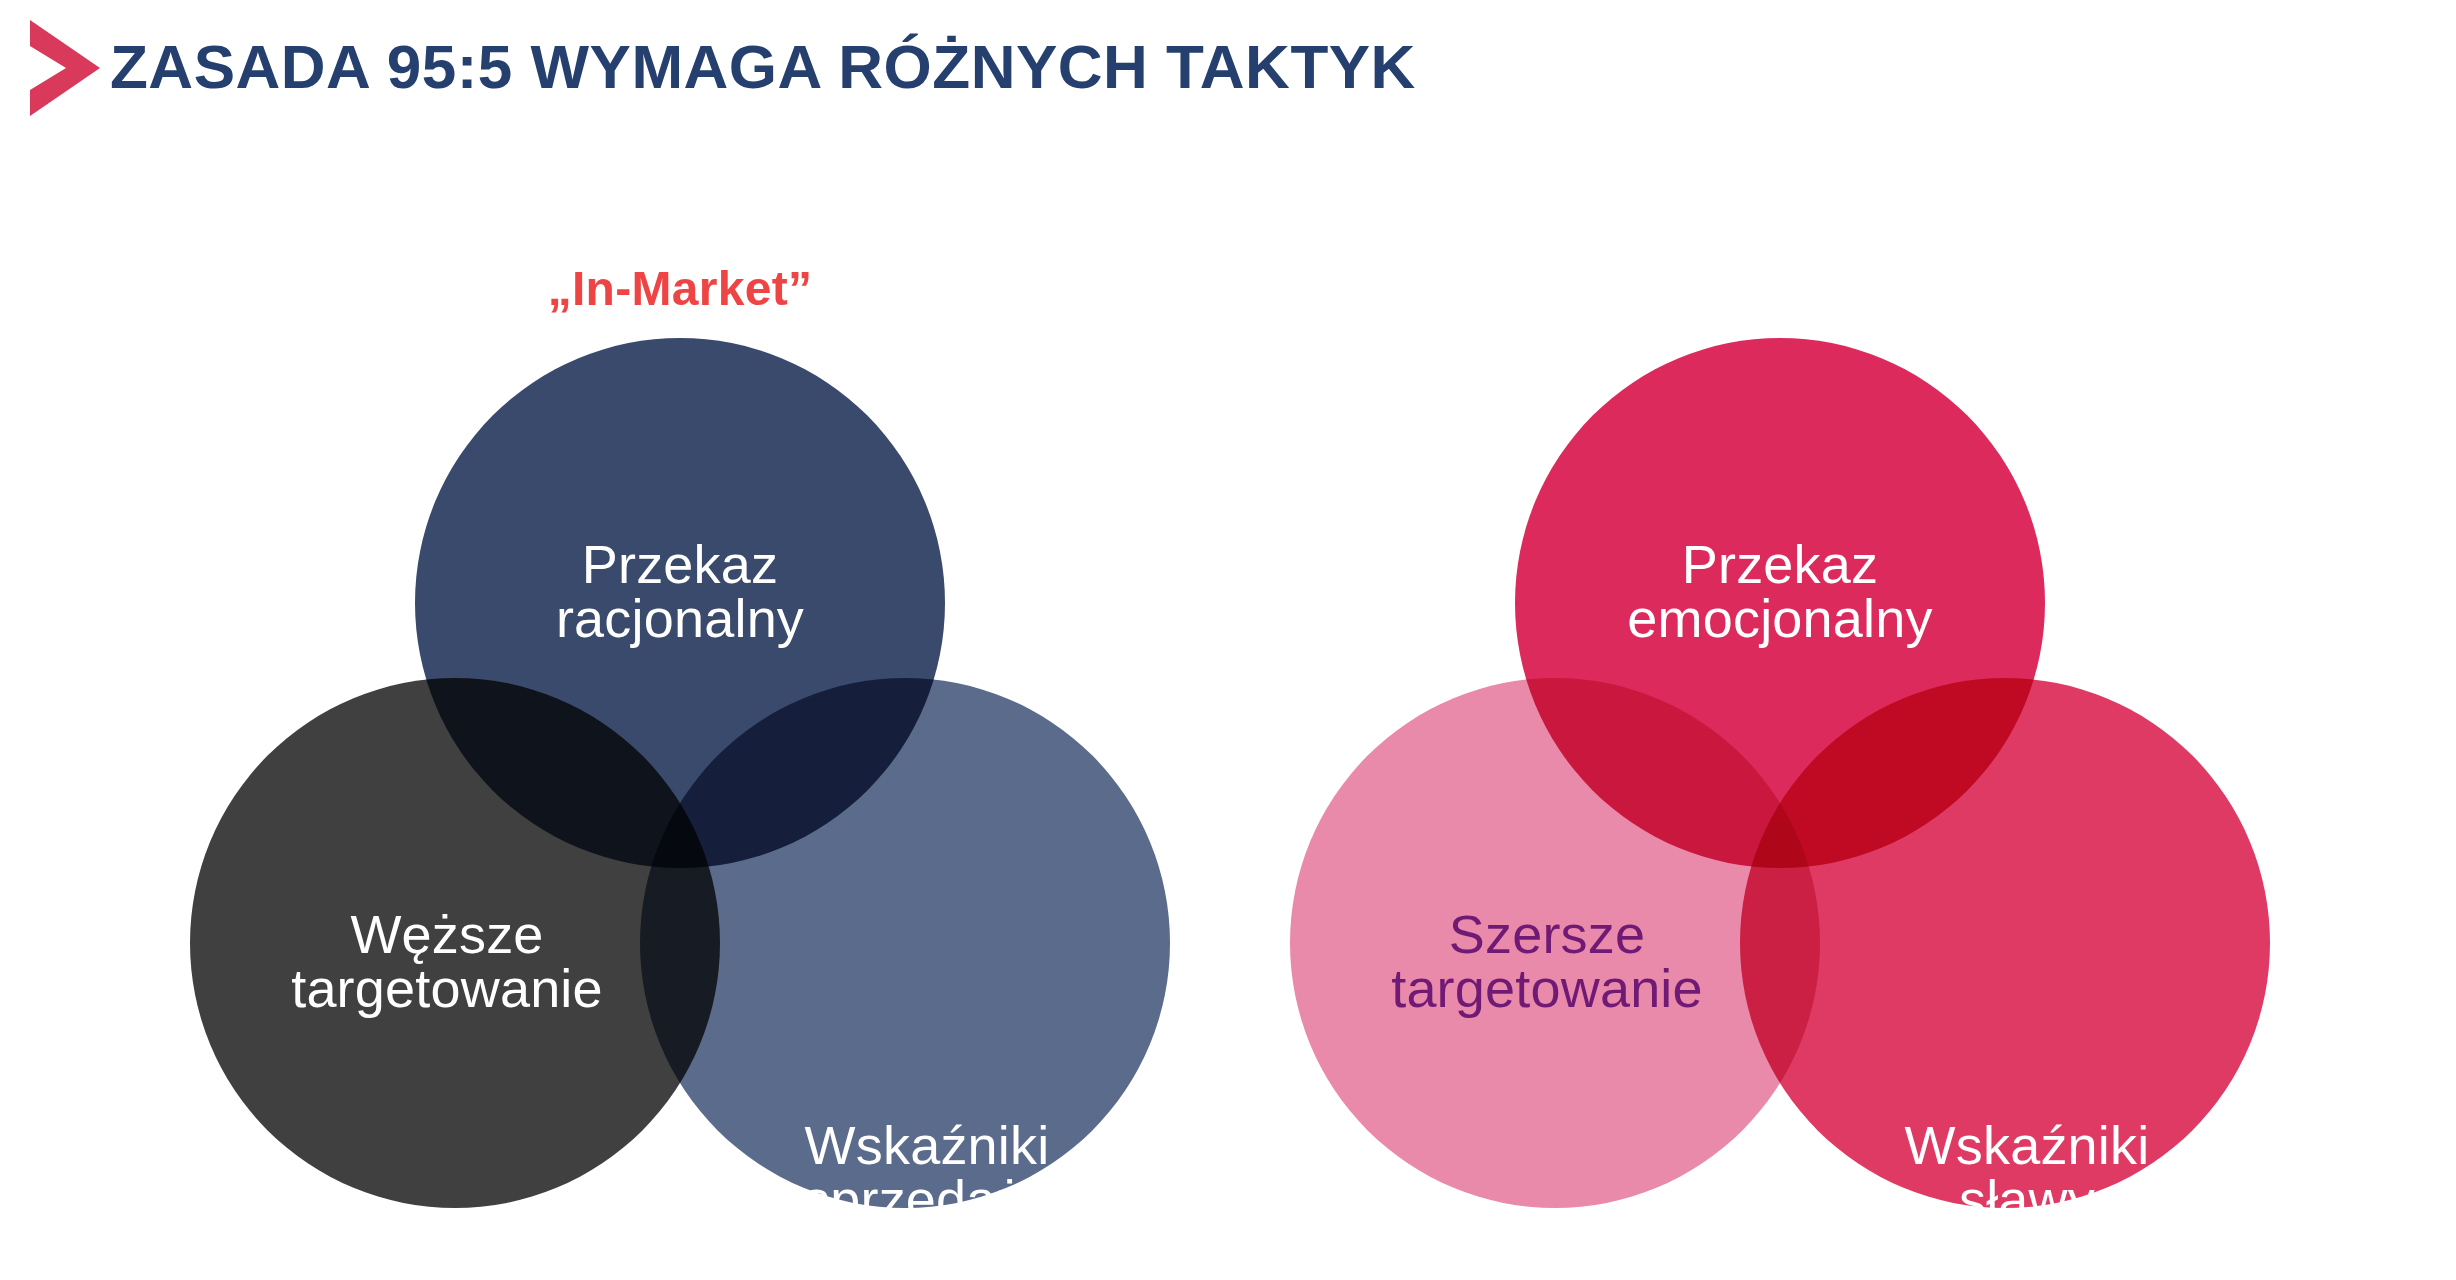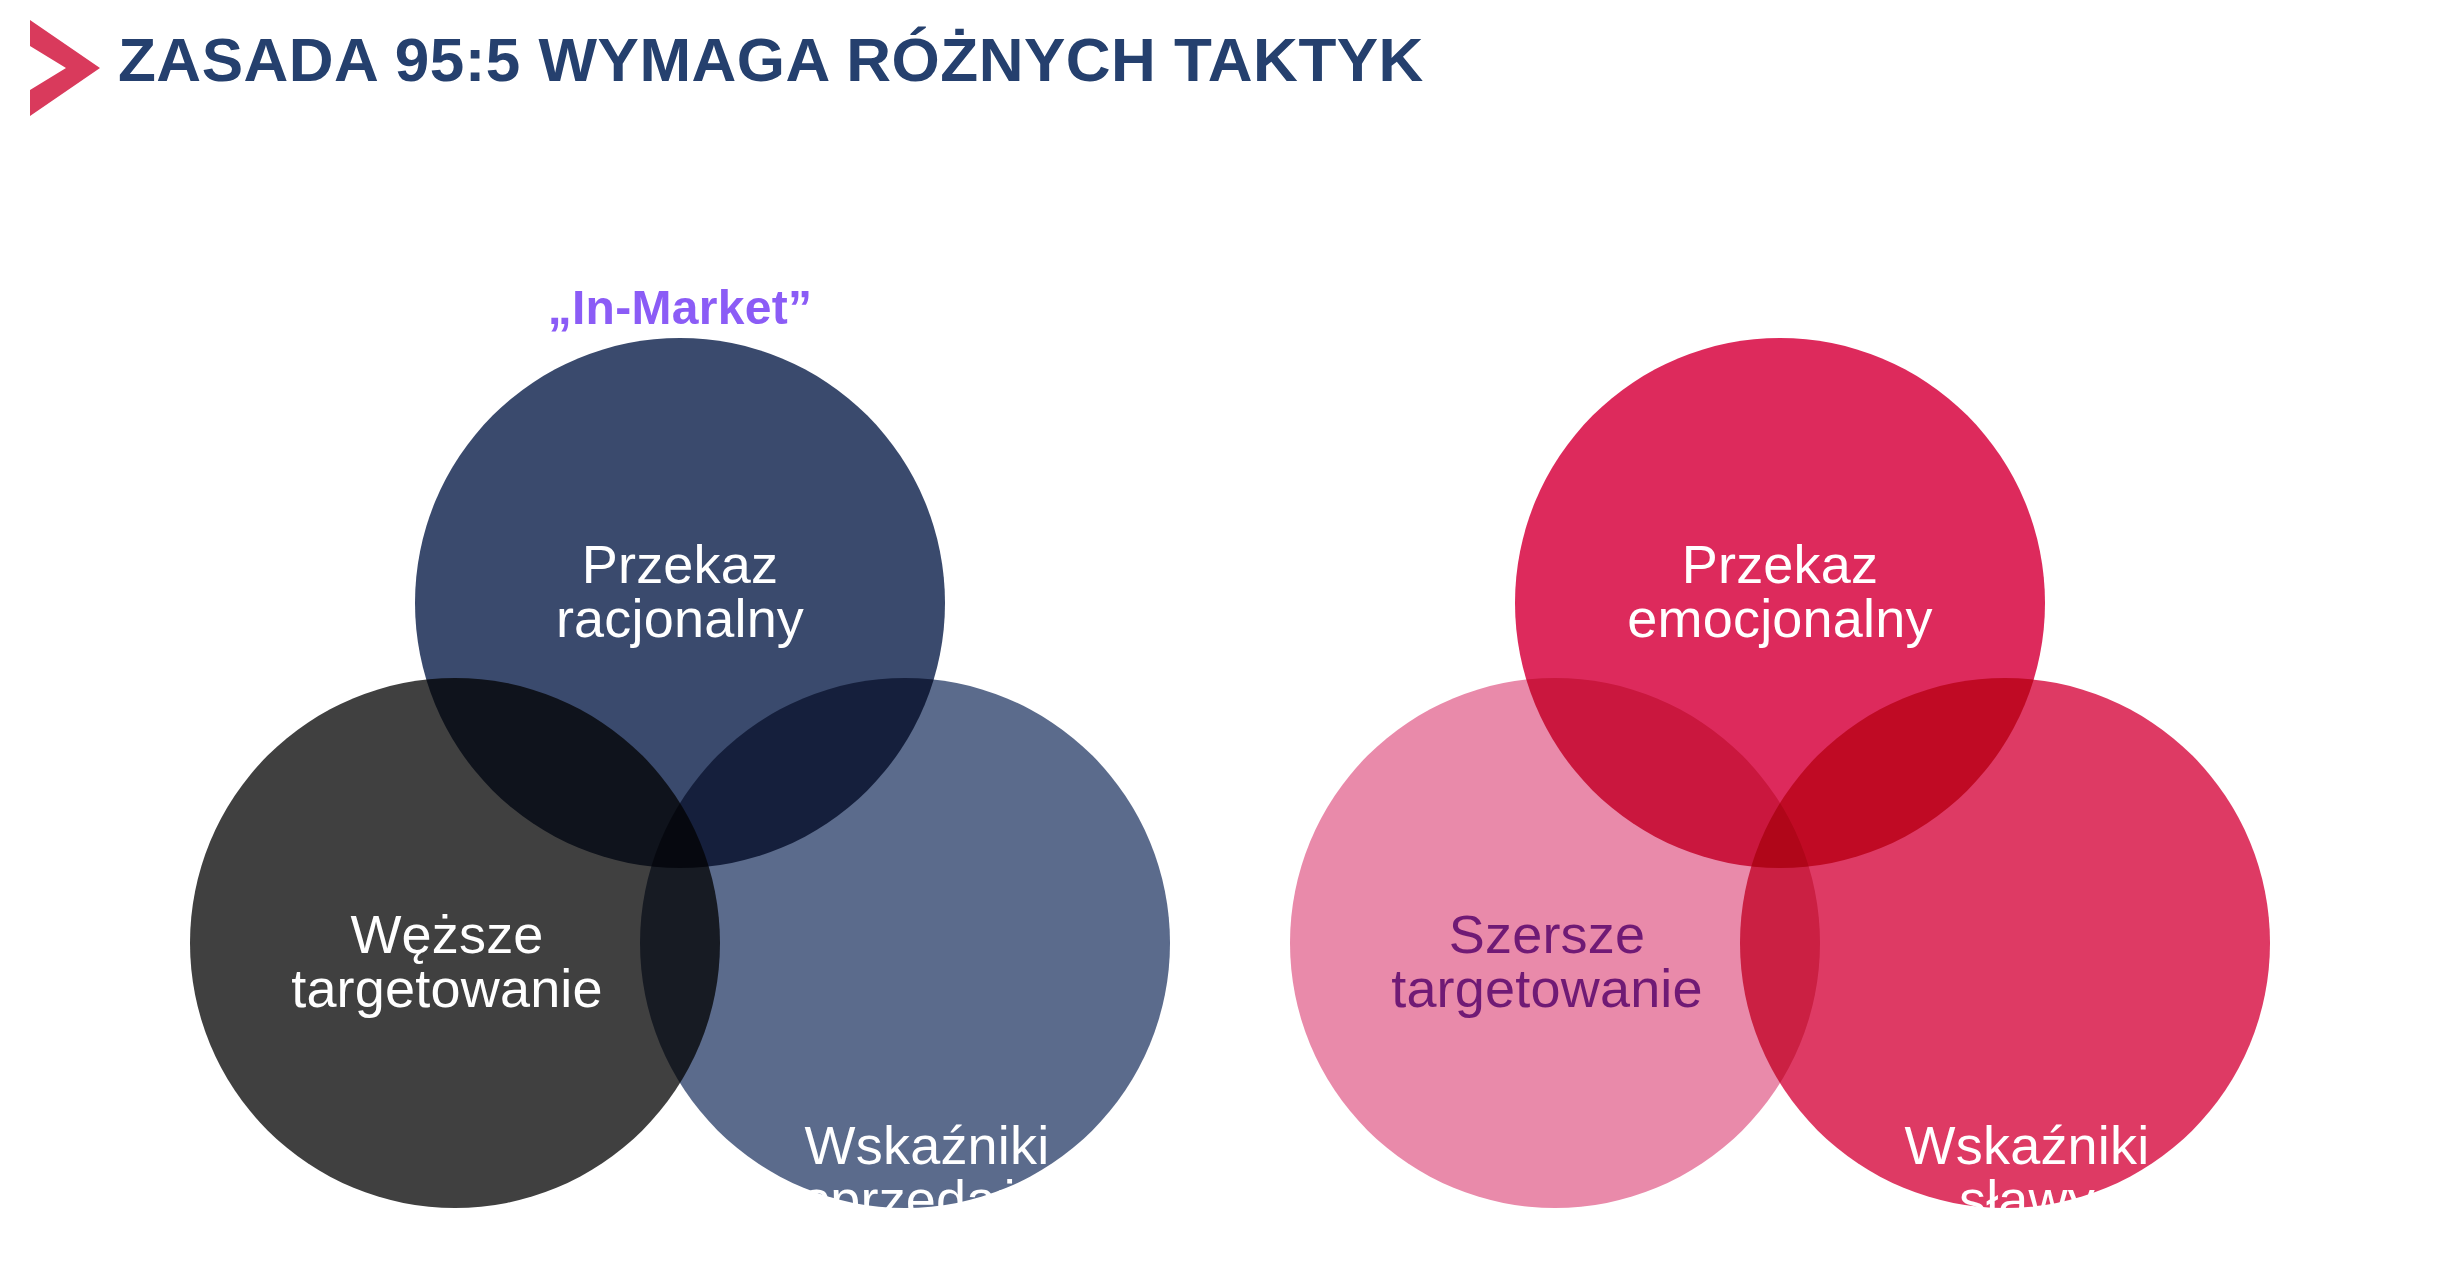--- a/index.html
+++ b/index.html
@@ -26,23 +26,22 @@
   .chevron-icon {
     position: absolute;
     left: 22px;
     top: 18px;
     width: 86px;
     height: 100px;
   }
   .title-block {
     position: absolute;
     left: 110px;
-    top: 21px;
+    top: 28px;
     width: 2100px;
-    margin-left: 8px;
   }
   .title-line {
     font-family: "Liberation Sans", "DejaVu Sans", sans-serif;
     font-weight: 700;
     font-size: 62px;
     line-height: 78px;
     letter-spacing: 0.5px;
     color: #25406e;
     white-space: nowrap;
   }
@@ -136,21 +135,21 @@
   </div>
 
   <div class="title-block">
     <div class="title-line" style="color: rgb(37, 64, 110);">ZASADA 95:5 WYMAGA RÓŻNYCH TAKTYK</div>
   </div>
 
 </div>
 
 <div class="venn-group left">
 
-  <div class="venn-label" style="color: #8b5cf6; margin-top: 19px;">„In-Market”</div>
+  <div class="venn-label" style="color: #ef4444;">„In-Market”</div>
 
   <div class="venn-stage">
 
     <div class="circle c-top" style="background-color: rgb(58, 74, 109);">
       <span class="circle-text" style="color: rgb(255, 255, 255);">Przekaz
 racjonalny</span>
     </div>
 
     <div class="circle c-bl" style="background-color: #404040;">
       <span class="circle-text" style="color: rgb(255, 255, 255);">Węższe

